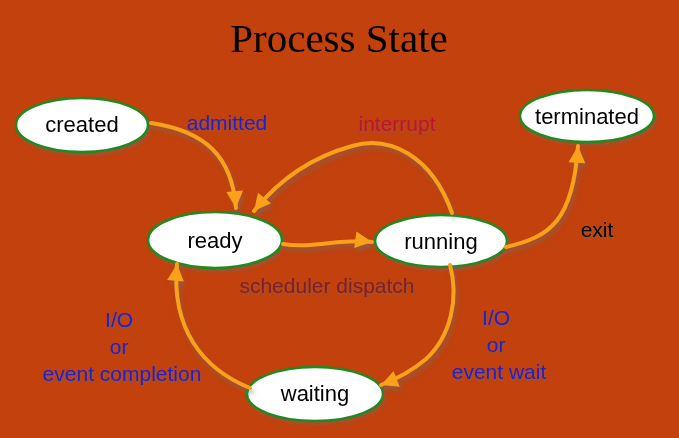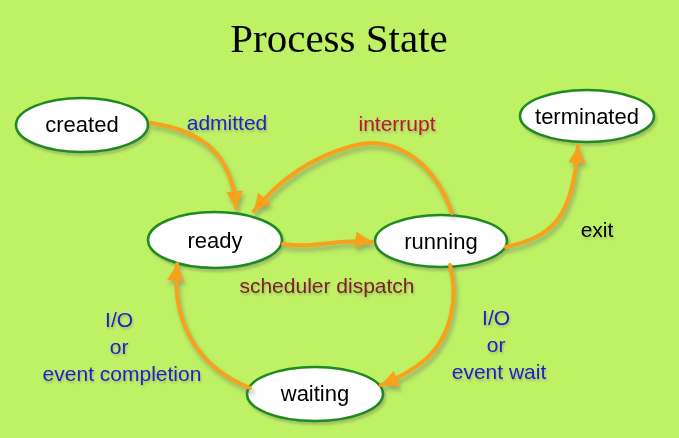--- a/index.html
+++ b/index.html
@@ -8,21 +8,21 @@
     background: #ffffff;
     width: 679px;
     height: 438px;
     overflow: hidden;
     font-family: "Liberation Sans", sans-serif;
   }
   .stage {
     position: relative;
     width: 679px;
     height: 438px;
-    background: #bef264;
+    background: #c2410c;
   }
   svg { display: block; }
 
   .title {
     font-family: "Liberation Serif", serif;
     font-size: 41px;
     fill: #000000;
     text-anchor: middle;
   }
   .state-ellipse {

